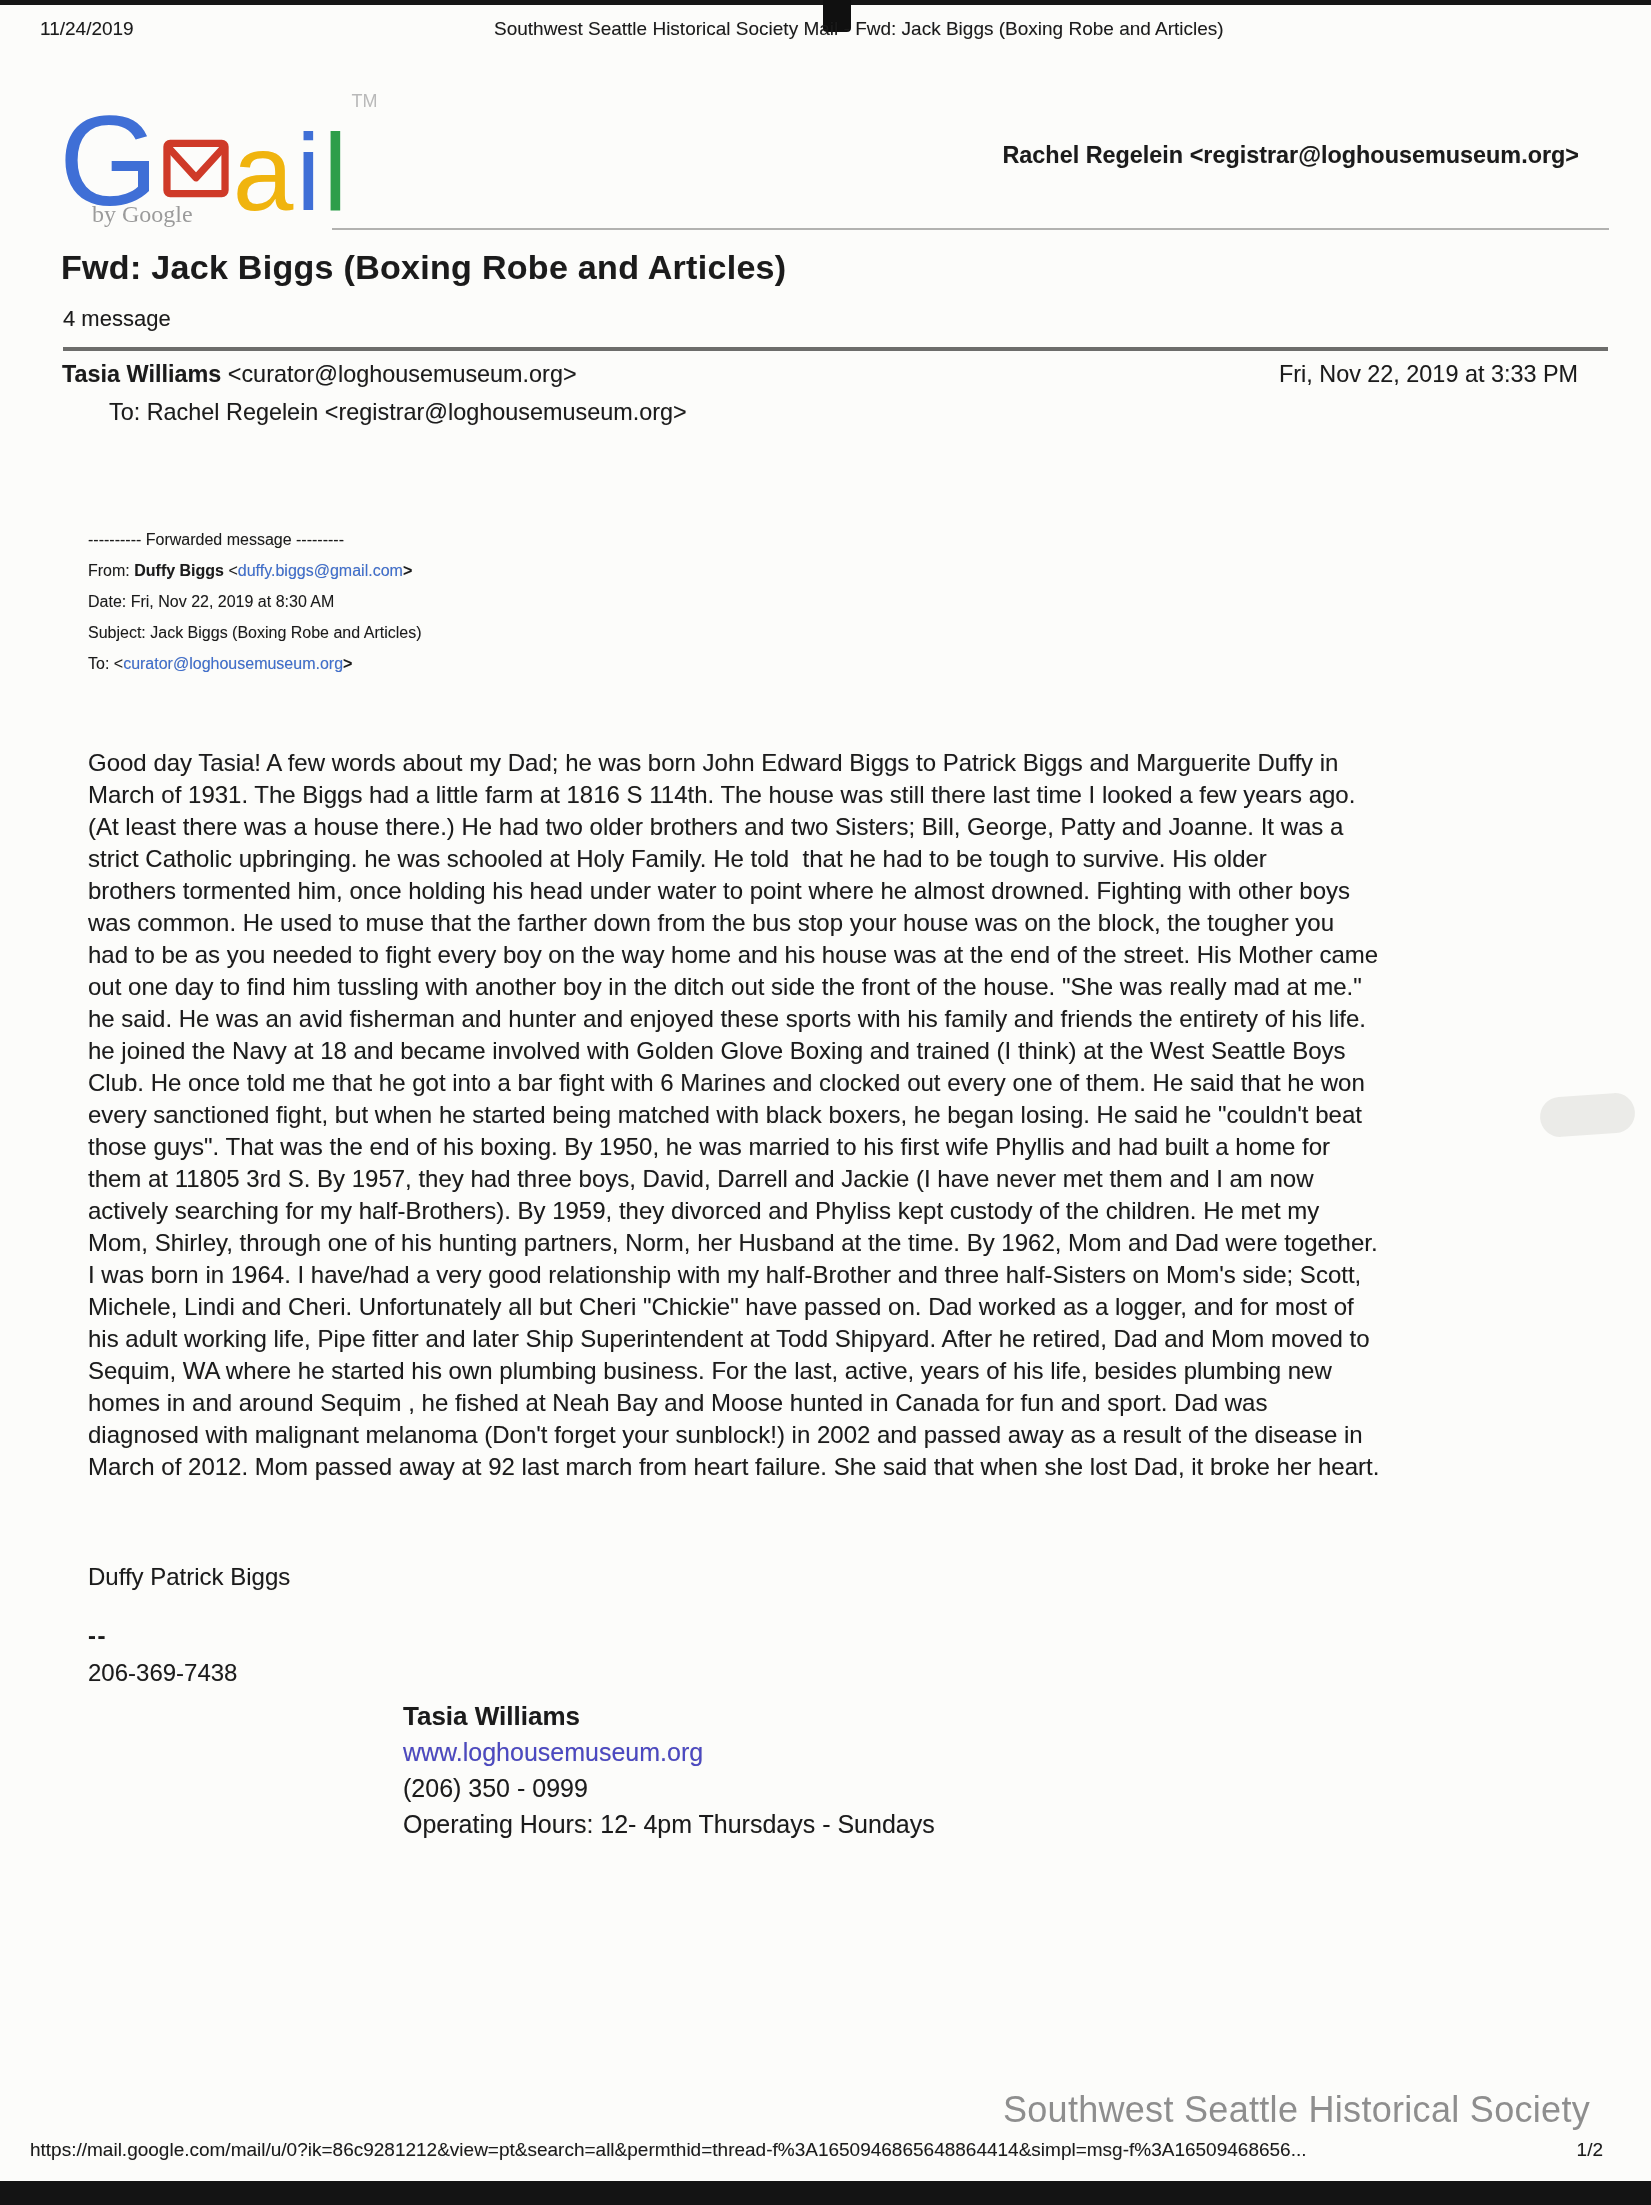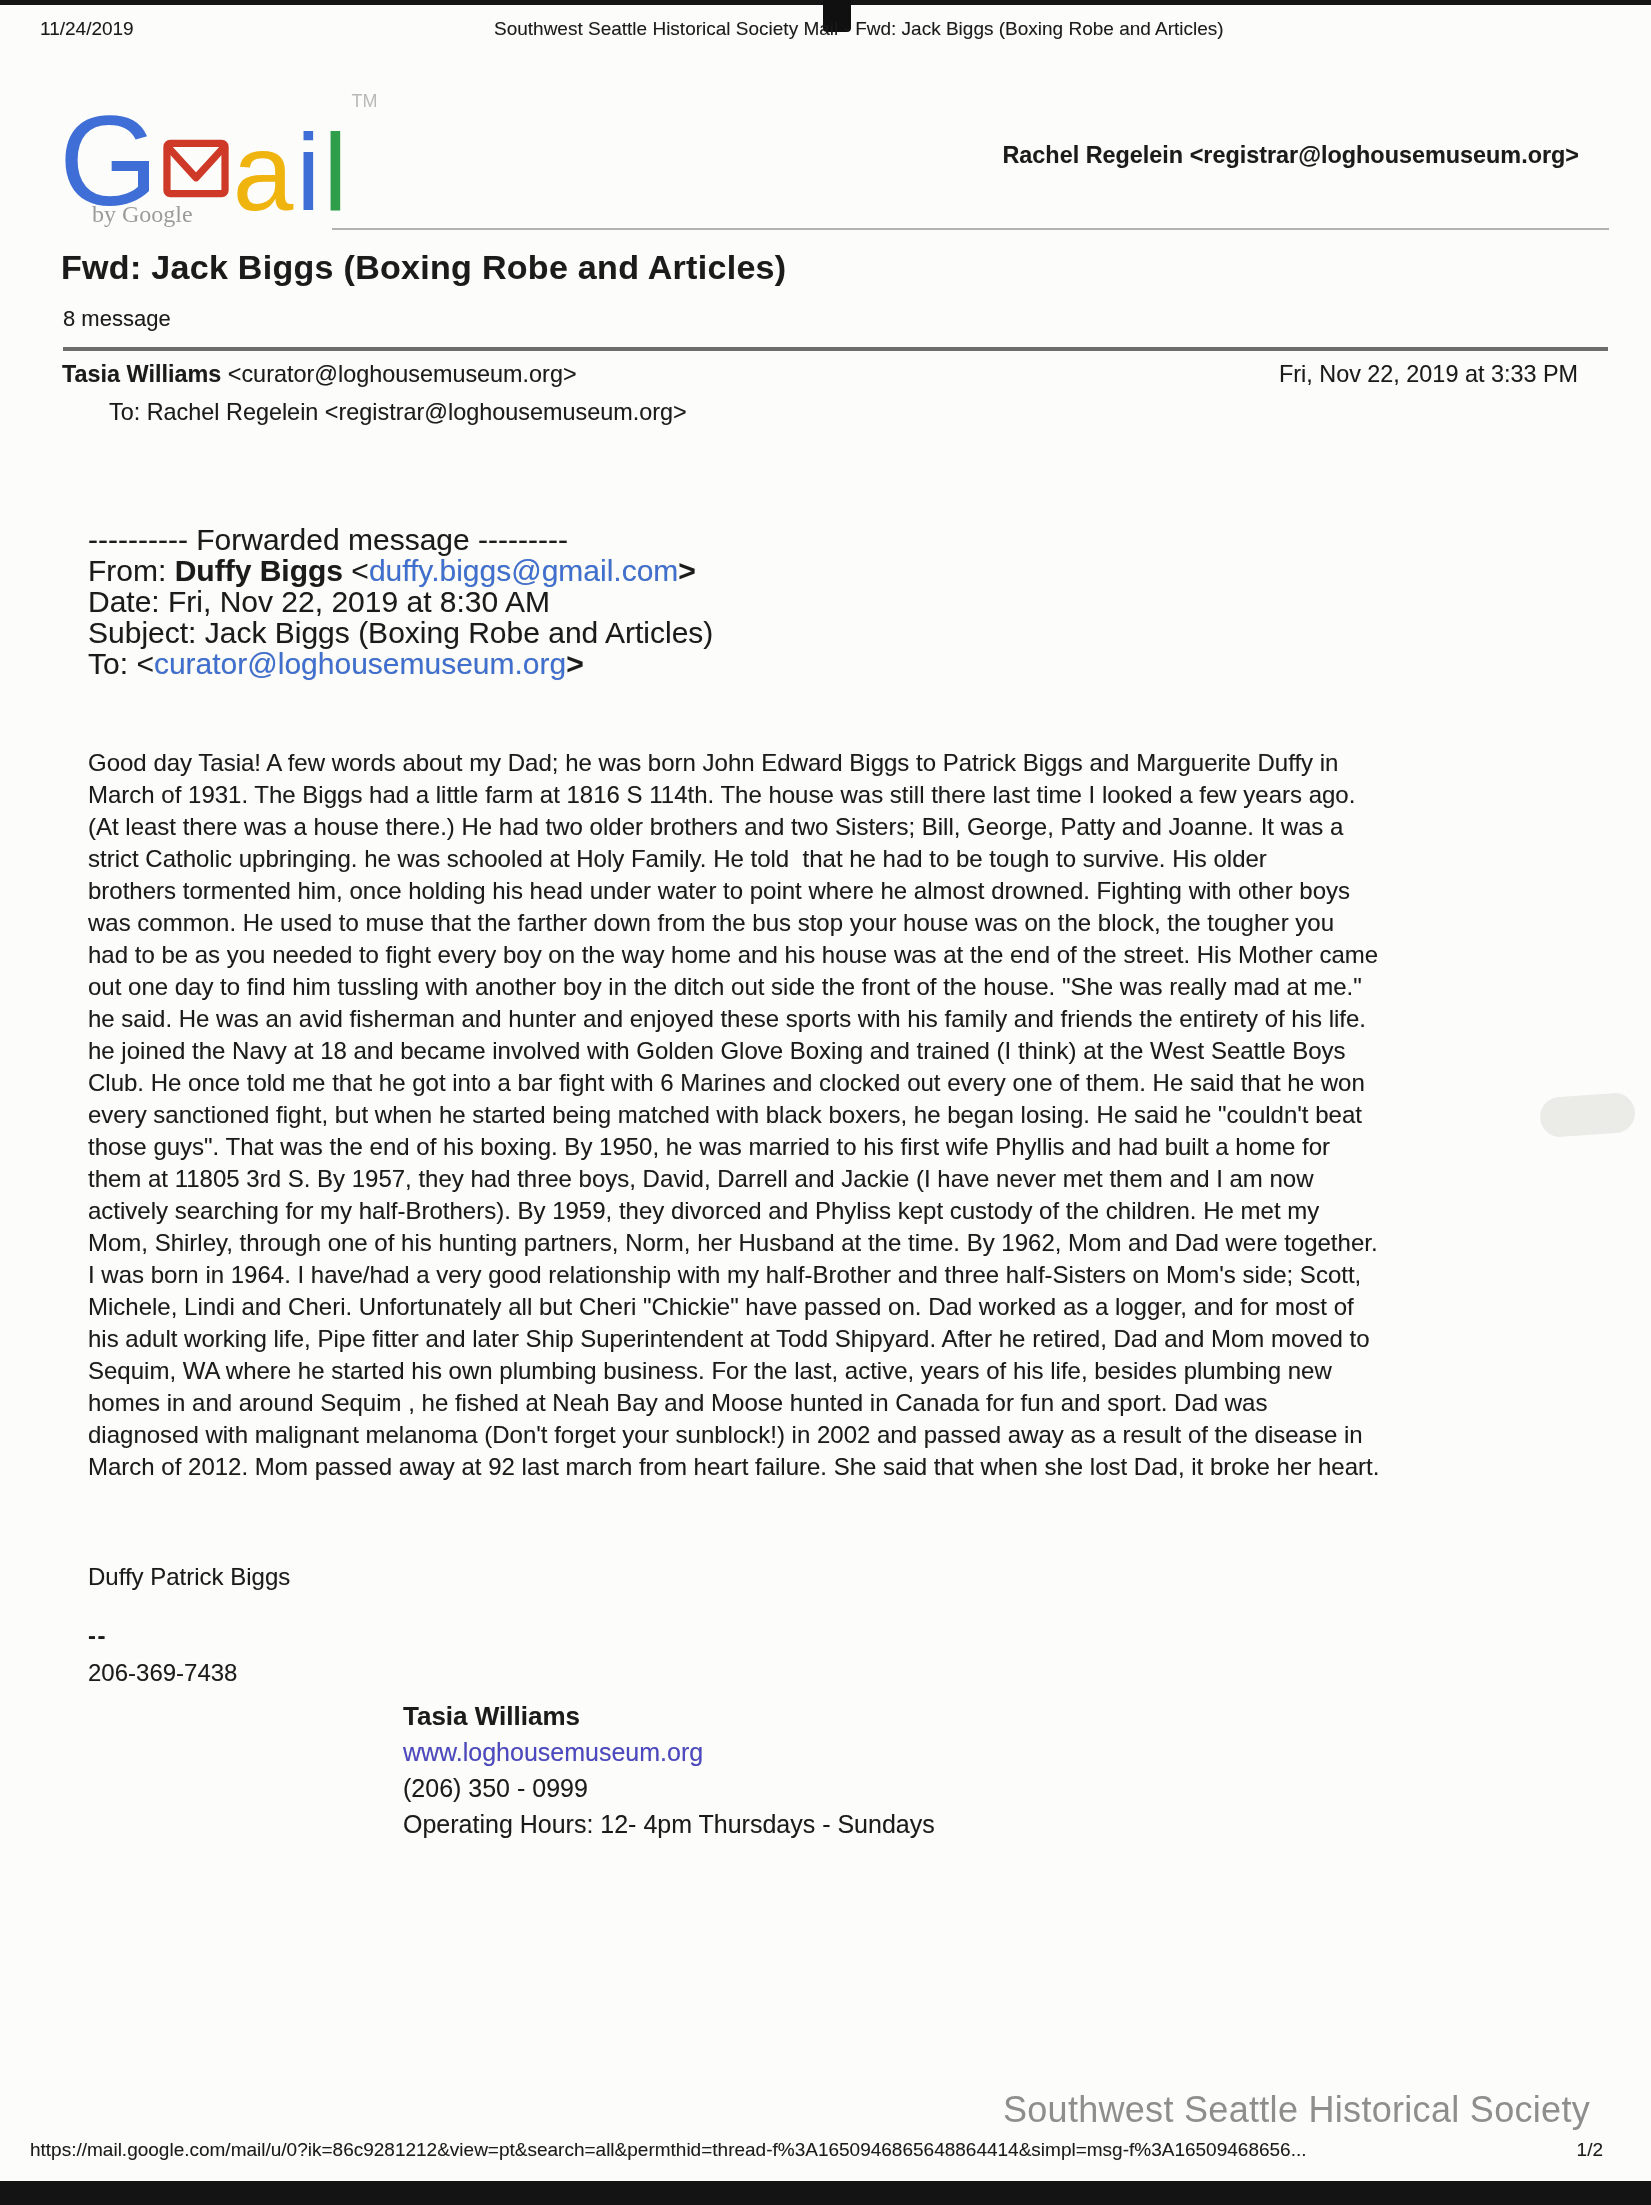--- a/index.html
+++ b/index.html
@@ -34,21 +34,21 @@
   #rule-2{left:63px;top:347px;width:1545px;height:4.1px;background:var(--rule-dark,#6d6d6b);}
   
   #subject{left:61px;top:248px;font-size:34px;font-weight:bold;letter-spacing:0.3px;}
   #message-count{left:63px;top:306px;font-size:22px;}
   
   #msg-from{left:62px;top:361px;font-size:23.4px;}
   #msg-date{top:361px;right:73px;font-size:23.4px;}
   #msg-to{left:62px;top:399px;font-size:23.4px;margin-left:47px;}
   b{font-weight:bold;}
   
-  #fwd{left:88px;top:524px;font-size:30px;line-height:31px;}
+  #fwd{left:88px;top:524px;font-size:16px;line-height:31px;}
   .link-blue{color:var(--link-blue,#3f6fcf);}
   .link-purple{color:var(--link-purple,#4b48c2);}
   
   #body-lines{left:88px;top:747px;font-size:24px;line-height:32px;white-space:pre;}
   #signoff{left:88px;top:1497px;font-size:24px;line-height:32px;white-space:pre;}
   #sig-sep{left:88px;top:1622px;font-size:24px;font-weight:bold;letter-spacing:1.4px;}
   
   #signature{left:403px;top:1698px;font-size:25px;line-height:36px;}
   #sig-name{font-size:26px;font-weight:bold;}
   
@@ -81,21 +81,21 @@
     <span id="logo-l">l</span>
     <span id="logo-tm">TM</span>
   </div>
   <div class="abs" id="logo-byline">by Google</div>
 
   <div class="abs txt" id="account-owner">Rachel Regelein &lt;registrar@loghousemuseum.org&gt;</div>
 
   <div class="abs" id="rule-1"></div>
 
   <div class="abs txt" id="subject">Fwd: Jack Biggs (Boxing Robe and Articles)</div>
-  <div class="abs txt" id="message-count">8 message</div>
+  <div class="abs txt" id="message-count">4 message</div>
 
   <div class="abs" id="rule-2"></div>
 
   <div class="abs txt" id="msg-from"><b>Tasia Williams</b> <span>&lt;curator@loghousemuseum.org&gt;</span></div>
   <div class="abs txt" id="msg-date">Fri, Nov 22, 2019 at 3:33 PM</div>
   <div class="abs txt" id="msg-to">To: Rachel Regelein &lt;registrar@loghousemuseum.org&gt;</div>
 
   <div class="abs txt" id="fwd">
     <div>---------- Forwarded message ---------</div>
     <div><span>From:</span> <b>Duffy Biggs</b> <span>&lt;</span><span class="link-blue">duffy.biggs@gmail.com</span><b>&gt;</b></div>

